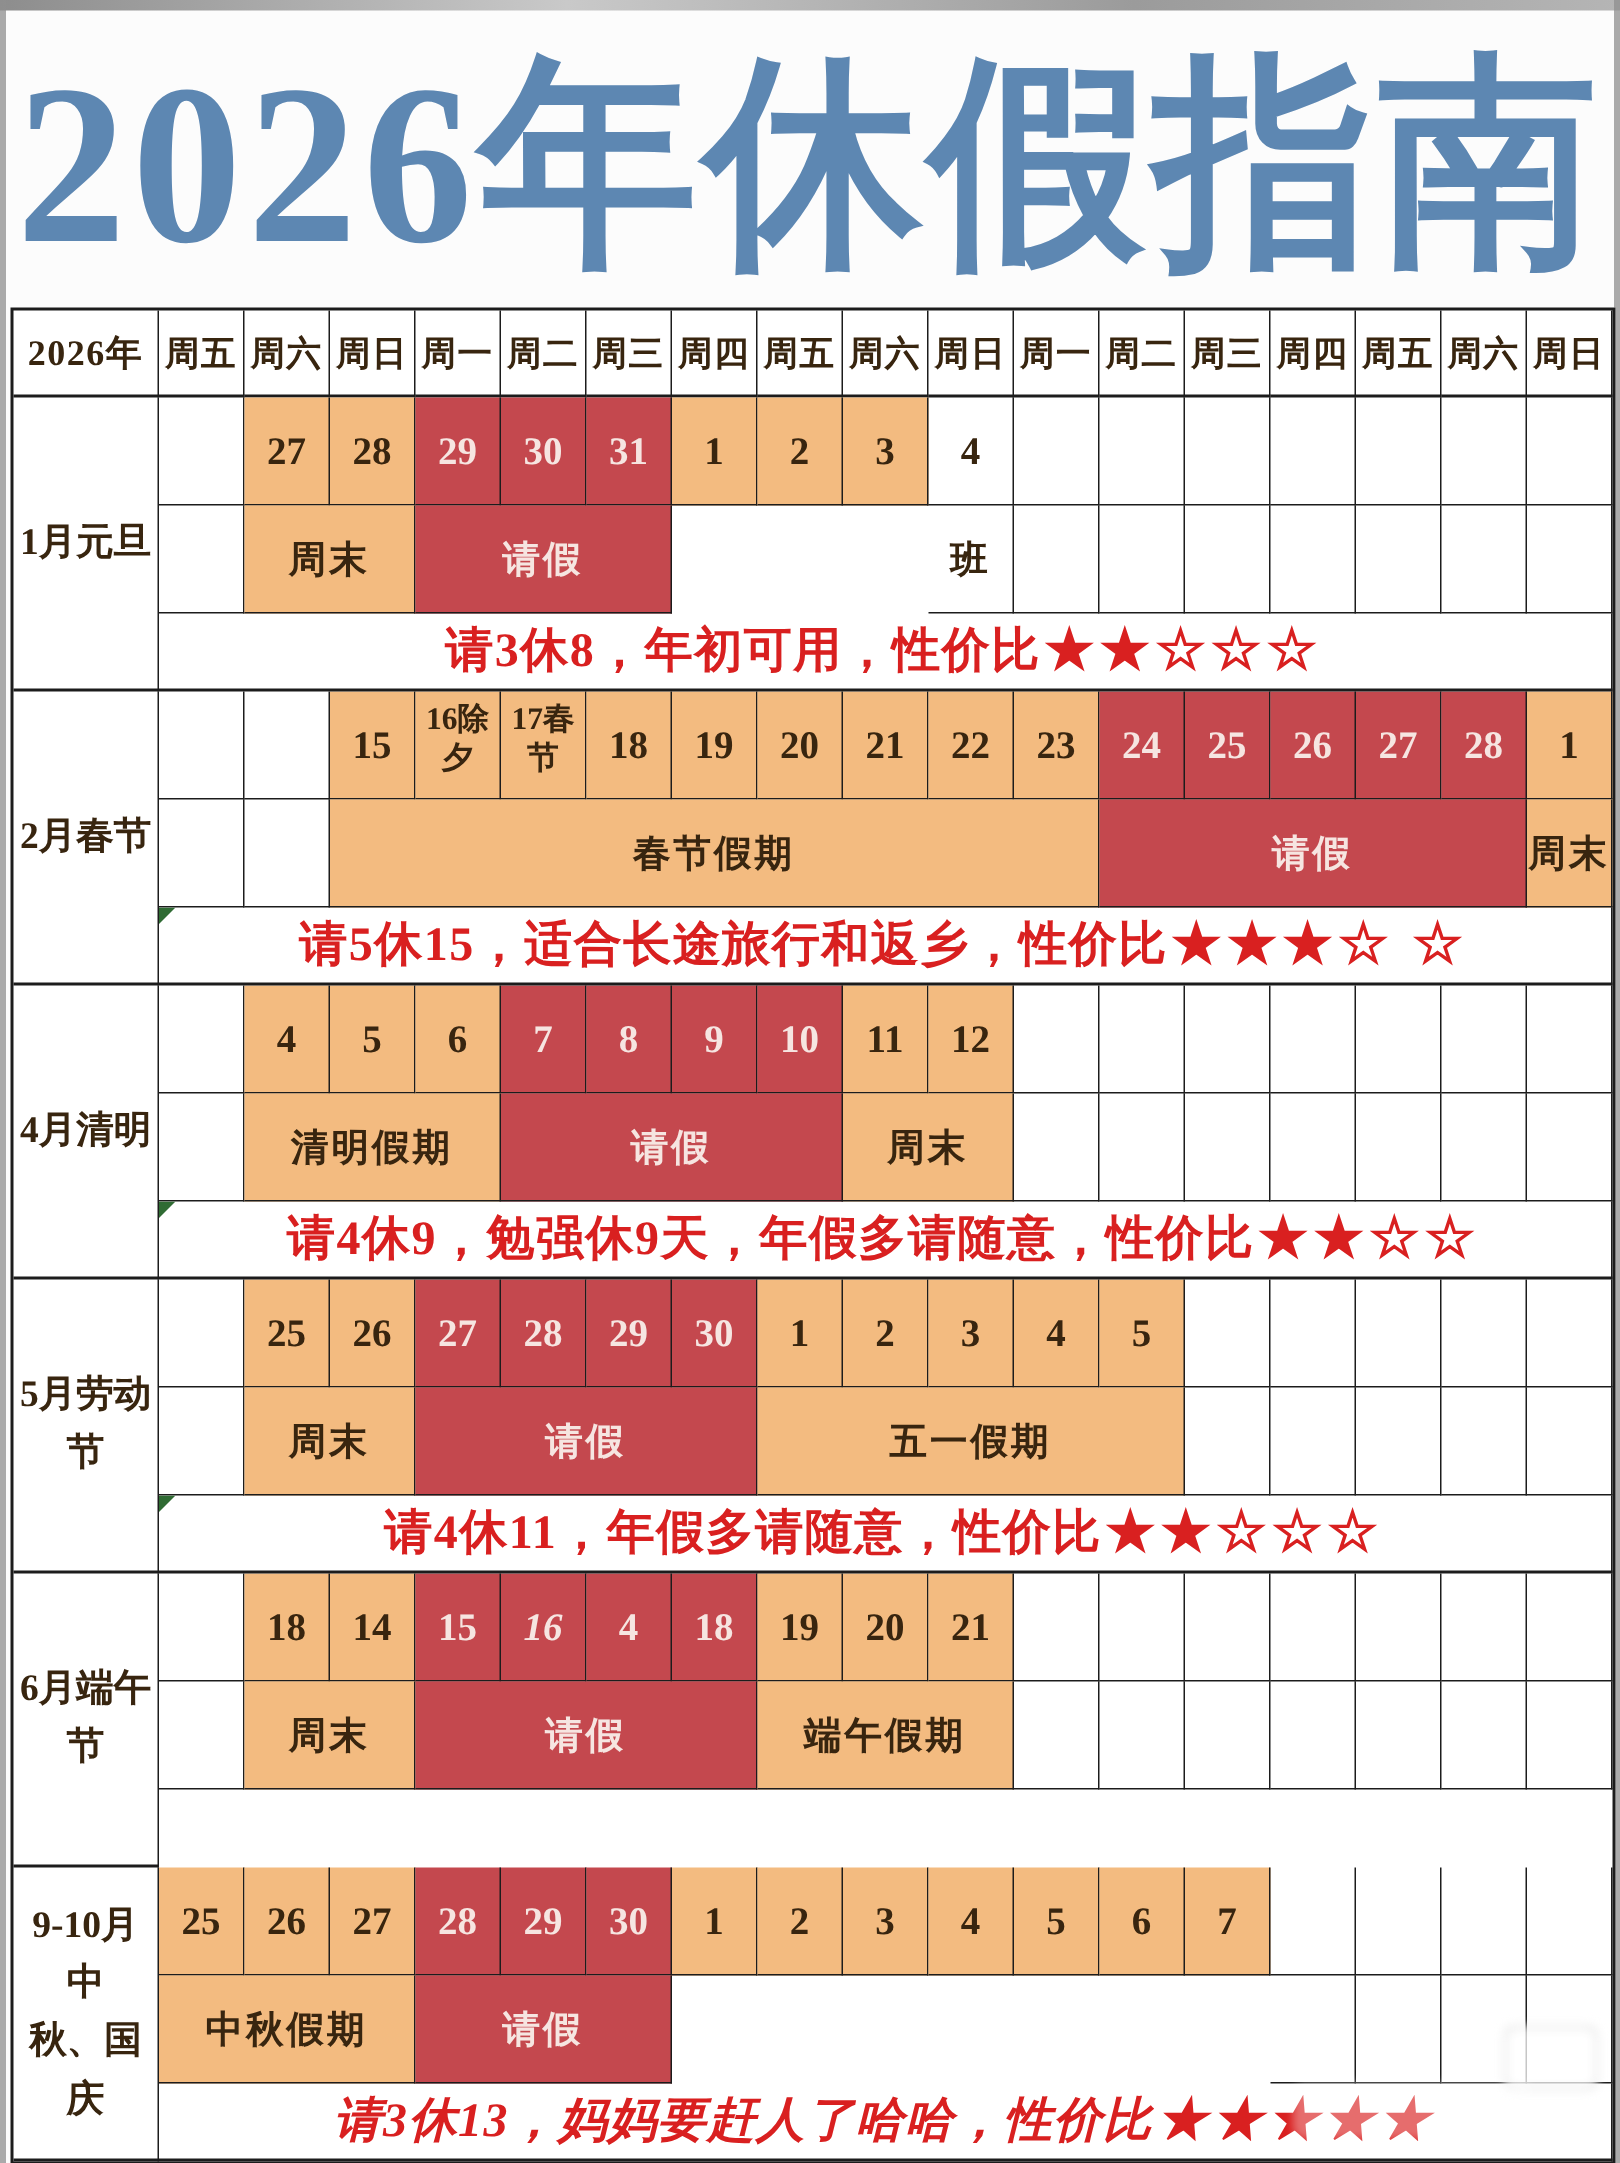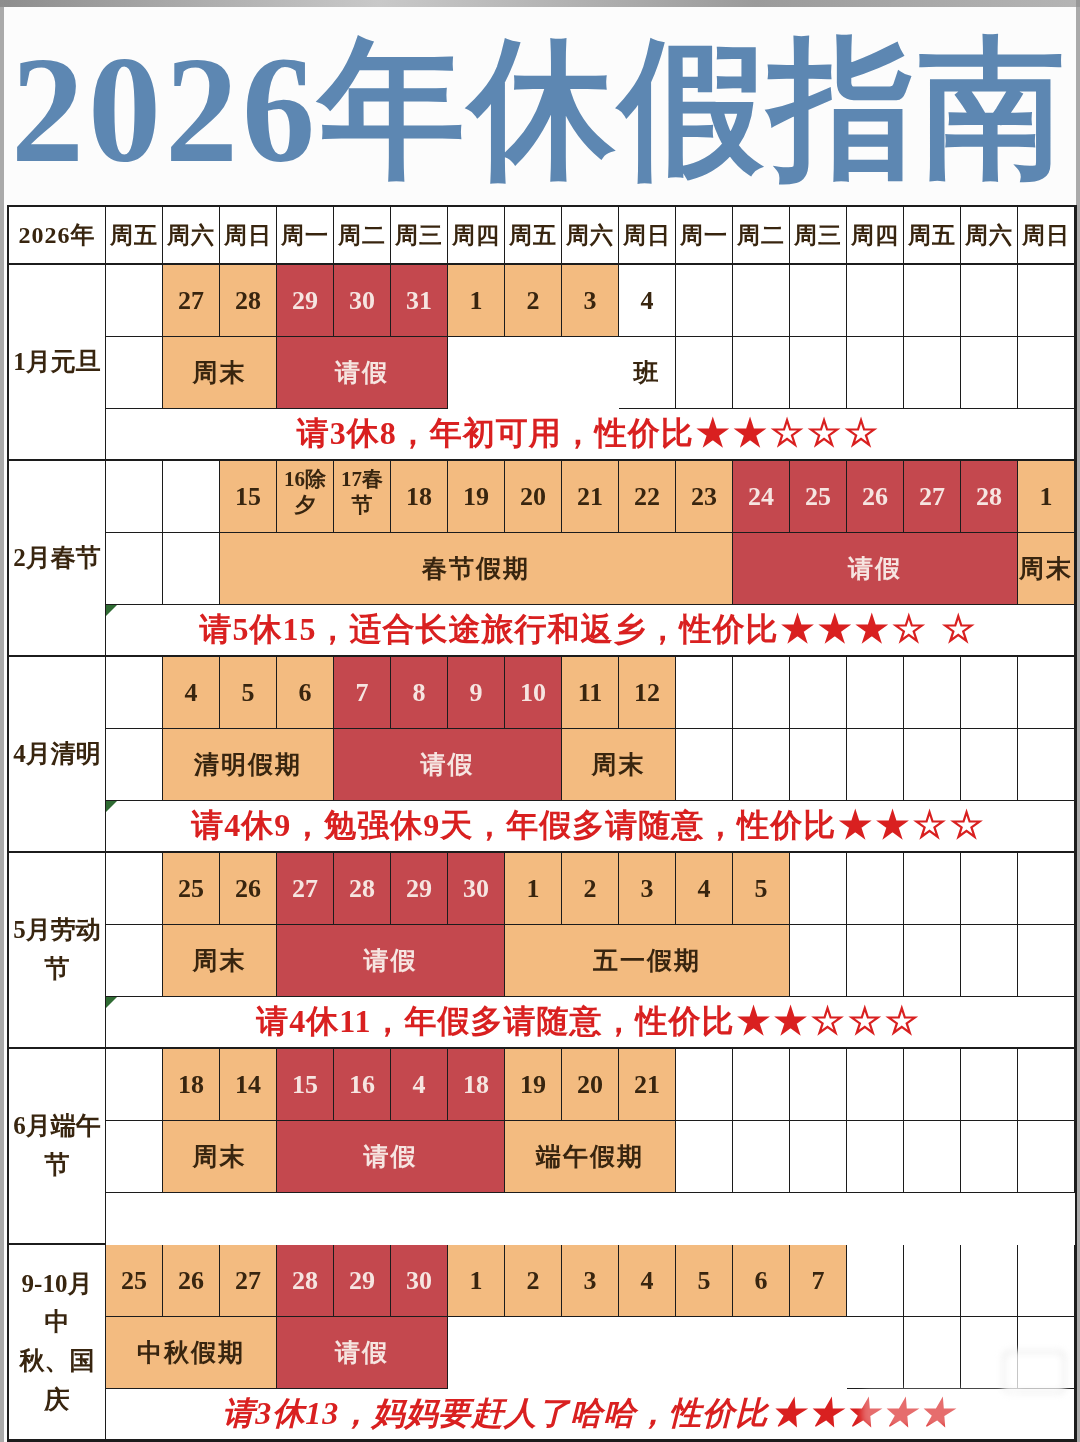--- a/index.html
+++ b/index.html
@@ -203,21 +203,21 @@
         <span>请4休11，年假多请随意，性价比</span>
         <span class="stars">★★☆☆☆</span>
         <span></span>
       </div>
       <div class="c month" style="grid-area: 14 / 1 / span 3;">6月端午
 节</div>
       <div class="c dt" style="grid-area: 14 / 2;"></div>
       <div class="c dt o" style="grid-area: 14 / 3;">18</div>
       <div class="c dt o" style="grid-area: 14 / 4;">14</div>
       <div class="c dt r" style="grid-area: 14 / 5;">15</div>
-      <div class="c dt r" style="grid-area: 14 / 6;">16</div>
+      <div class="c dt r" style="grid-area: 14 / 6; font-style: italic;">16</div>
       <div class="c dt r" style="grid-area: 14 / 7;">4</div>
       <div class="c dt r" style="grid-area: 14 / 8;">18</div>
       <div class="c dt o" style="grid-area: 14 / 9;">19</div>
       <div class="c dt o" style="grid-area: 14 / 10;">20</div>
       <div class="c dt o" style="grid-area: 14 / 11;">21</div>
       <div class="c dt" style="grid-area: 14 / 12;"></div>
       <div class="c dt" style="grid-area: 14 / 13;"></div>
       <div class="c dt" style="grid-area: 14 / 14;"></div>
       <div class="c dt" style="grid-area: 14 / 15;"></div>
       <div class="c dt" style="grid-area: 14 / 16;"></div>

